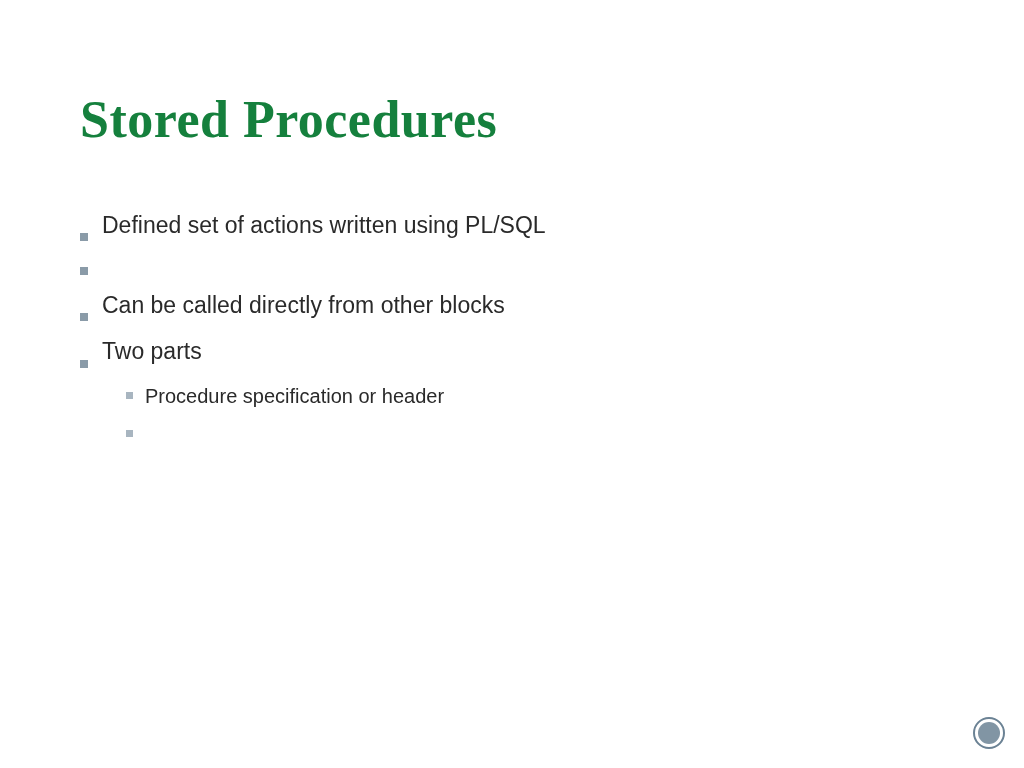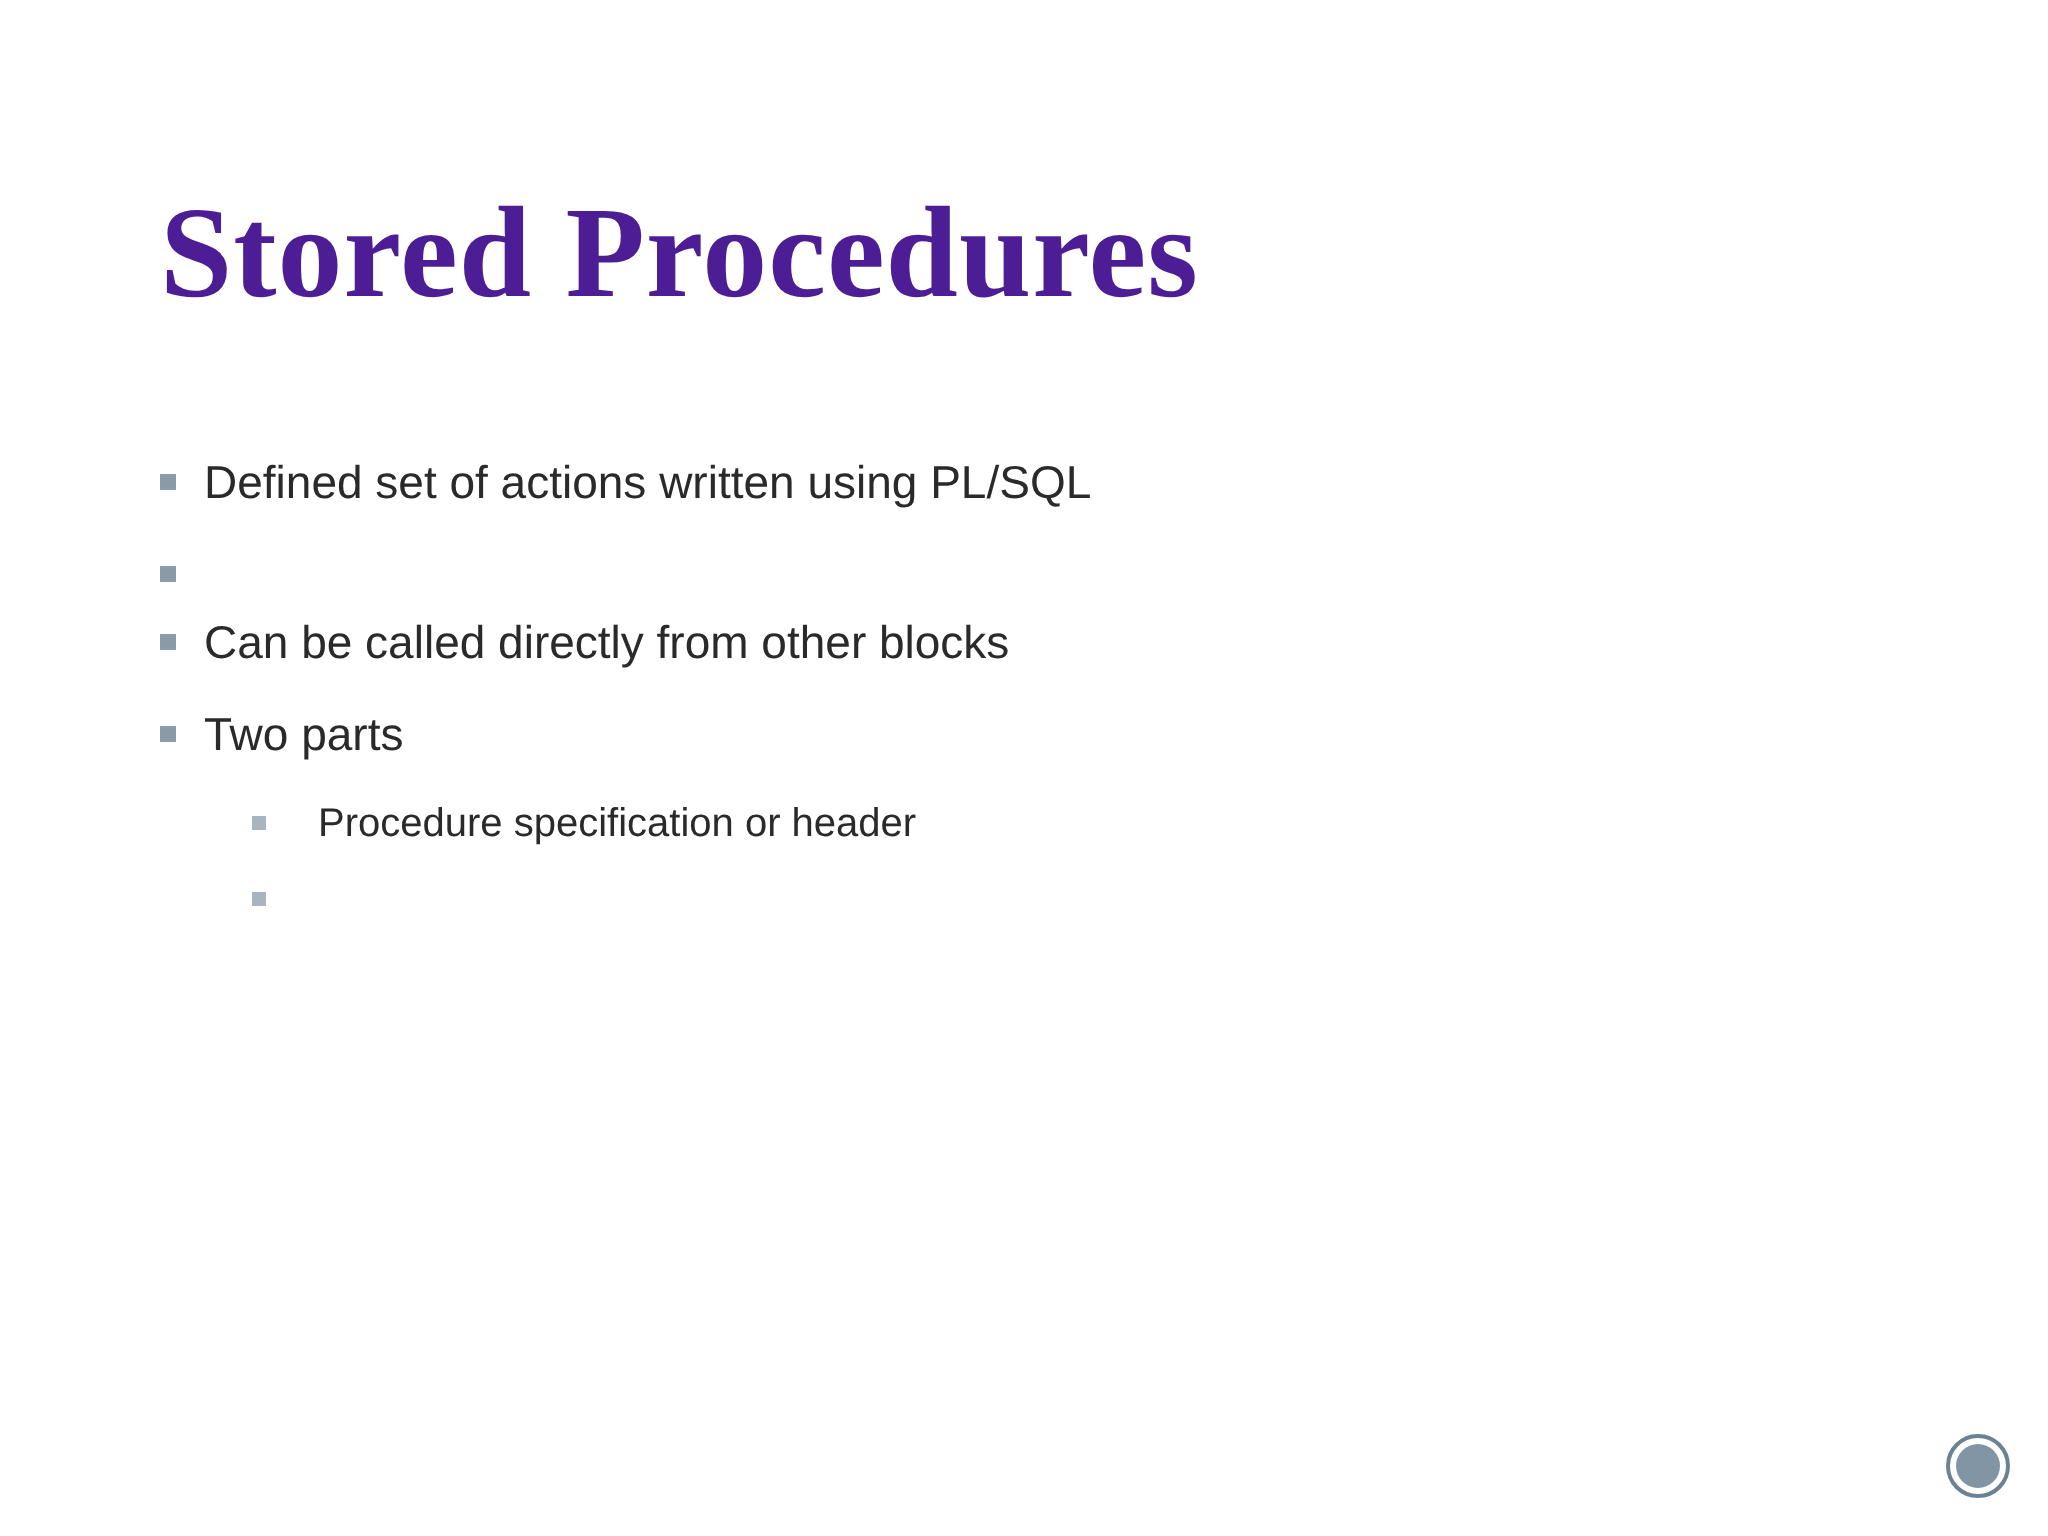--- a/index.html
+++ b/index.html
@@ -16,32 +16,32 @@
       overflow: hidden;
     }
     .slide {
       width: 100%;
       height: 100%;
       padding: 90px 80px 40px 80px;
       position: relative;
     }
     .title {
       font-family: Georgia, 'Times New Roman', serif;
-      font-size: 65px;
+      font-size: 52px;
       font-weight: bold;
-      color: #4c1d95;
+      color: #15803d;
       margin-bottom: 60px;
       letter-spacing: 0.5px;
     }
     .bullet-list {
       list-style: none;
     }
     .bullet-item {
       display: flex;
-      align-items: flex-start;
+      align-items: flex-end;
       margin-bottom: 14px;
     }
     .bullet-marker {
       display: inline-block;
       width: 8px;
       height: 8px;
       background: #8a9ba8;
       margin-top: 12px;
       margin-right: 14px;
       flex-shrink: 0;
@@ -53,21 +53,20 @@
     }
     .sub-list {
       list-style: none;
       margin-left: 46px;
       margin-top: 8px;
     }
     .sub-item {
       display: flex;
       align-items: flex-start;
       margin-bottom: 10px;
-      gap: 14px;
     }
     .sub-marker {
       display: inline-block;
       width: 7px;
       height: 7px;
       background: #a8b5c0;
       margin-top: 10px;
       margin-right: 12px;
       flex-shrink: 0;
     }

